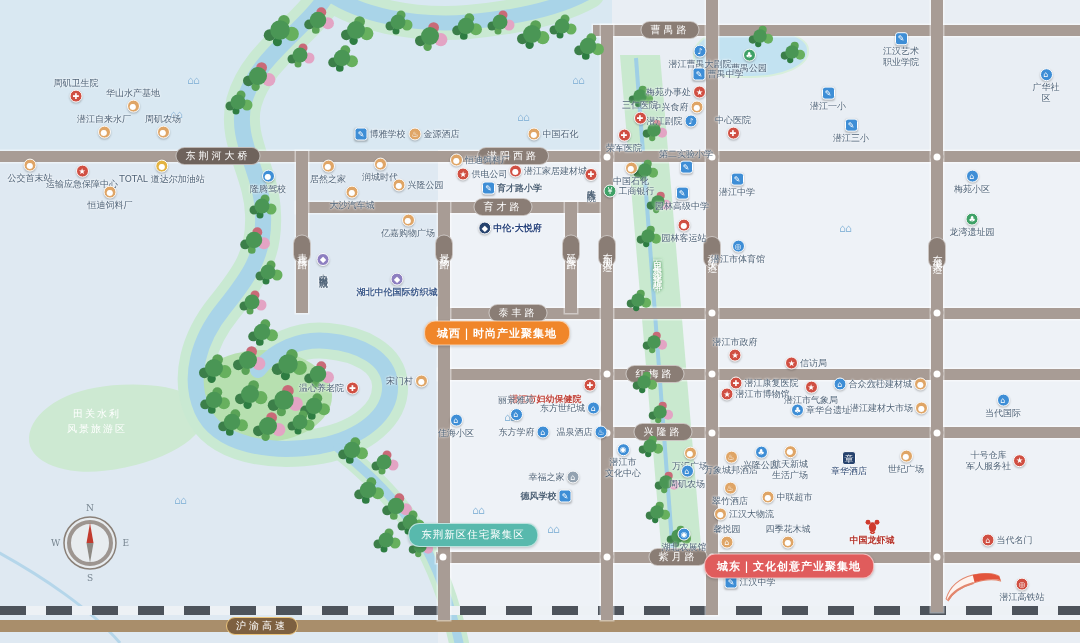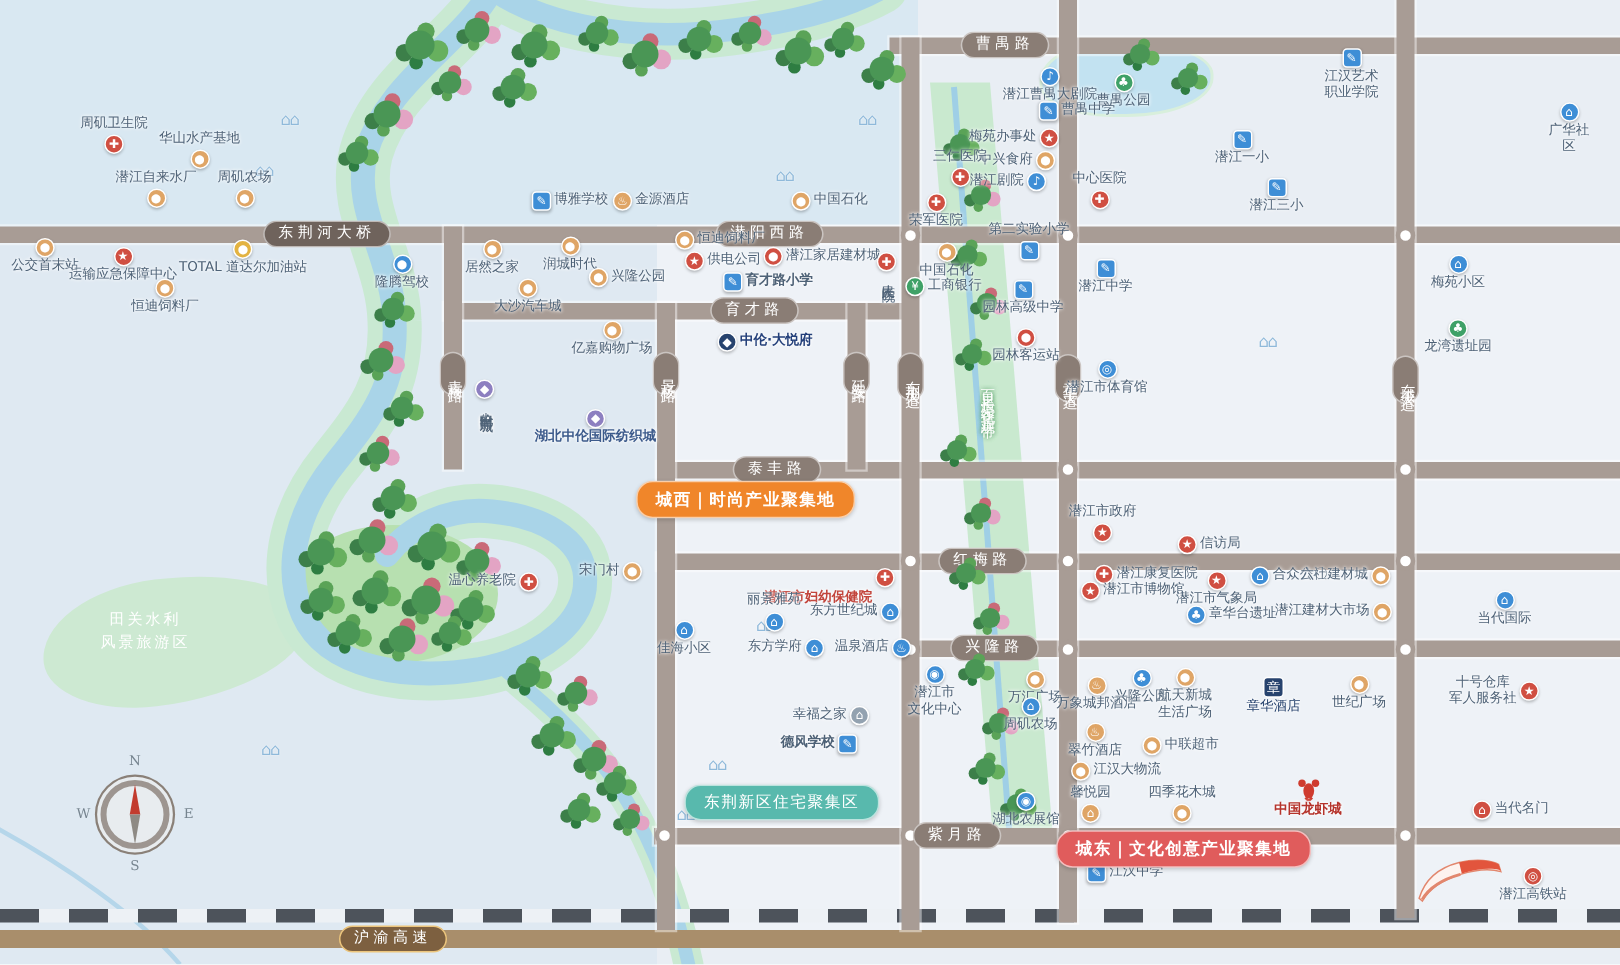--- a/index.html
+++ b/index.html
@@ -45,21 +45,21 @@
   .lb.vert{writing-mode:vertical-rl;letter-spacing:1px;}
   .lb.b{font-weight:bold;}
   .seal{width:14px;height:14px;border-radius:3px;background:#27436e;color:#fff;font-size:9px;line-height:14px;text-align:center;flex:none;border:1px solid #fff;}
   .ic-img{flex:none;line-height:0;}
   
   .pill{position:absolute;transform:translate(-50%,-50%);color:#fff;font-size:11px;font-weight:bold;
      letter-spacing:1px;padding:4px 12px;border-radius:11px;white-space:nowrap;z-index:8;
      box-shadow:0 1px 3px rgba(0,0,0,.2);border:1px solid rgba(255,255,255,.6);}
   .pill-west{left:497px;top:333px;background:var(--west,#f0862a);}
   .pill-east{left:789px;top:566px;background:var(--east,#e05c5c);}
-  .pill-res{left:473px;top:535px;background:var(--residential,#58b9ad);font-weight:normal;font-size:10.5px;margin-left:48px;}
+  .pill-res{left:473px;top:535px;background:var(--residential,#58b9ad);font-weight:normal;font-size:10.5px;}
   
   .logo-card{position:absolute;left:314px;top:317px;width:123px;height:56px;border-radius:8px;z-index:9;
      background:linear-gradient(135deg,#5aaede,#2a67ad);box-shadow:0 3px 8px rgba(30,80,140,.4);
      display:flex;flex-direction:column;align-items:center;justify-content:center;gap:2px;
      border:1px solid rgba(255,255,255,.5);}
   .logo-row{display:flex;align-items:center;gap:4px;}
   .logo-name{color:#fff;font-size:16px;font-weight:bold;letter-spacing:2px;text-shadow:0 1px 2px rgba(0,0,0,.3);}
   .logo-tag{color:#dcecf8;font-size:6.5px;letter-spacing:1px;}
   
   .scenic-blob{position:absolute;left:28px;top:385px;width:178px;height:84px;background:#cde9d2;z-index:2;
@@ -140,21 +140,21 @@
     <div class="road-label" style="left: 513px; top: 156px;">潜阳西路</div>
     <div class="road-h" style="left: 296px; top: 202px; width: 316px;"></div>
     <div class="road-label" style="left: 503px; top: 207px;">育才路</div>
     <div class="road-h" style="left: 438px; top: 308px; width: 642px;"></div>
     <div class="road-label" style="left: 518px; top: 313px;">泰丰路</div>
     <div class="road-h" style="left: 438px; top: 369px; width: 642px;"></div>
     <div class="road-label" style="left: 655px; top: 374px;">红梅路</div>
     <div class="road-h" style="left: 600px; top: 427px; width: 480px;"></div>
     <div class="road-label" style="left: 663px; top: 432px;">兴隆路</div>
     <div class="road-h" style="left: 436px; top: 552px; width: 644px;"></div>
-    <div class="road-label" style="left: 638px; top: 557px;">紫月路</div>
+    <div class="road-label" style="left: 678px; top: 557px;">紫月路</div>
     <div class="road-v" style="left: 296px; top: 151px; height: 162px;"></div>
     <div class="road-label vert" style="left: 302px; top: 249px;">青梅路</div>
     <div class="road-v" style="left: 438px; top: 202px; height: 418px;"></div>
     <div class="road-label vert" style="left: 444px; top: 249px;">景杨路</div>
     <div class="road-v" style="left: 565px; top: 202px; height: 111px;"></div>
     <div class="road-label vert" style="left: 571px; top: 249px;">延安路</div>
     <div class="road-v" style="left: 601px; top: 25px; height: 595px;"></div>
     <div class="road-label vert" style="left: 607px; top: 251px;">东荆大道</div>
     <div class="road-v" style="left: 706px; top: 0px; height: 615px;"></div>
     <div class="road-label vert" style="left: 712px; top: 252px;">章华大道</div>

